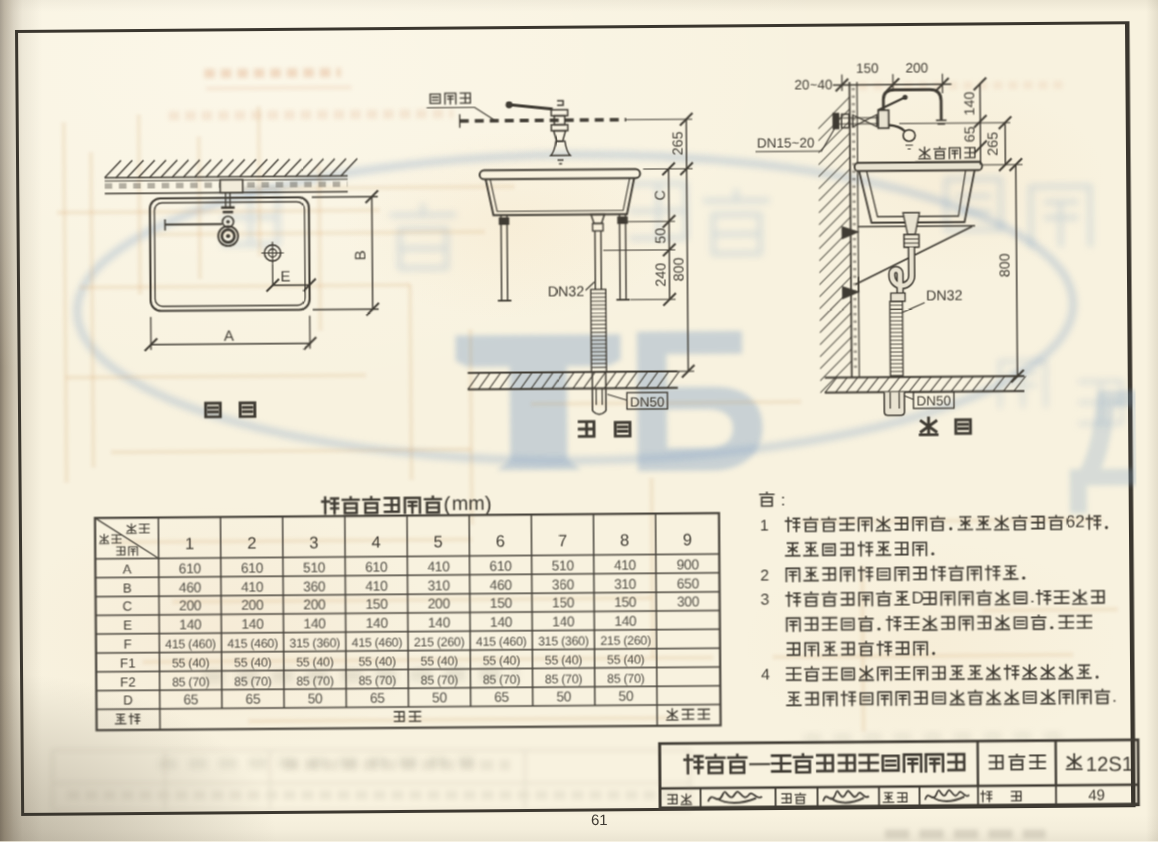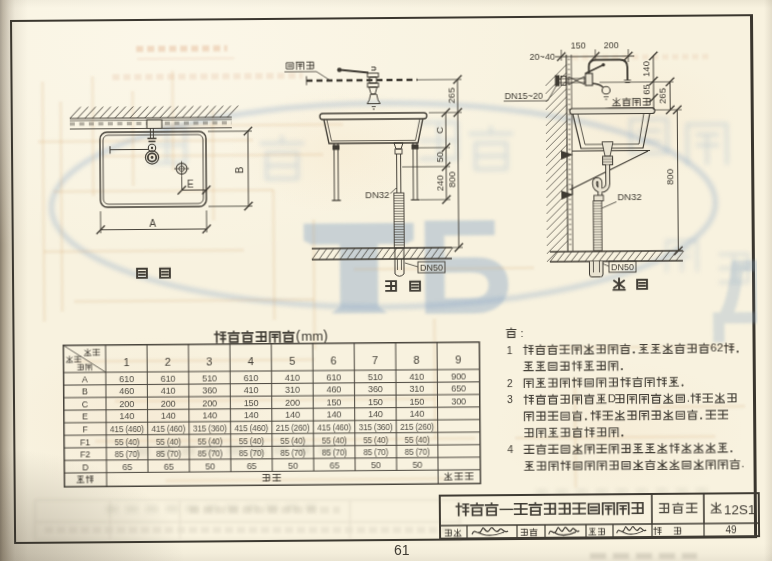--- a/index.html
+++ b/index.html
@@ -938,13 +938,13 @@
         <path d="M15,8V48M90,8V48M160,8V48M330,8V48M440,8V48" stroke-width="1.5"></path>
         <path d="M170,18H320" stroke-width="7" stroke-dasharray="9 4" opacity="0.8"></path>
         <path d="M25,38H430" stroke-width="6" stroke-dasharray="8 4" opacity="0.8"></path>
       </g>
     </svg>
 
 <svg width="120" height="14" viewBox="0 0 120 14" style="position:absolute;left:585px;top:549px;opacity:0.18;filter:blur(1.5px)">
       <path d="M5,7H112" stroke="#6d675a" stroke-width="6" stroke-dasharray="16 7"></path>
     </svg>
 
-<div style="position:absolute;left:394px;top:542px;font-size:14px;color:#3f3b33;">61</div>
+<div style="position:absolute;left:394px;top:542px;font-size:10px;color:#3f3b33;">61</div>
 </div>
 </body></html>

